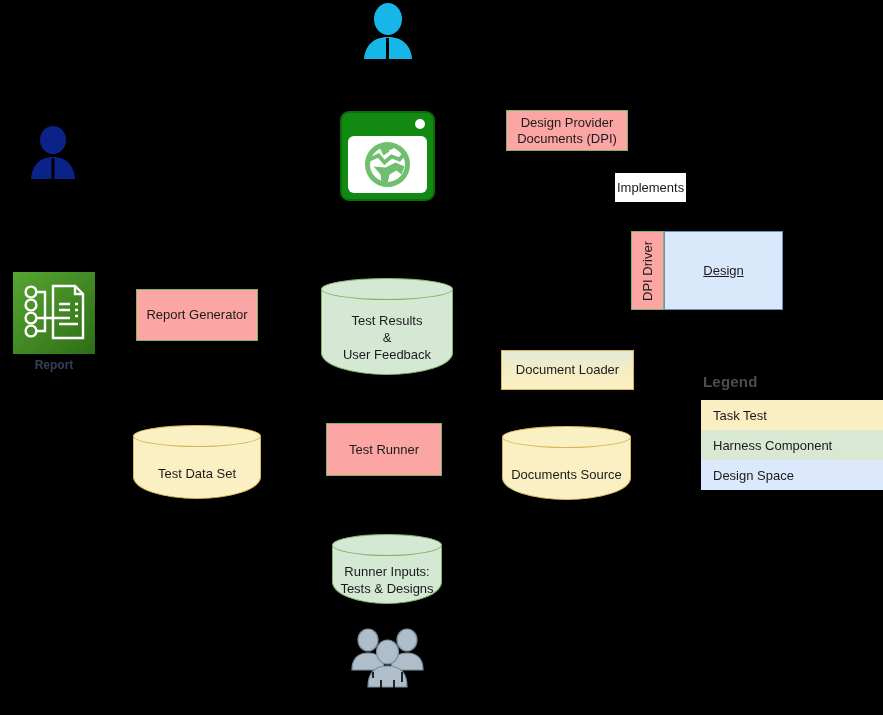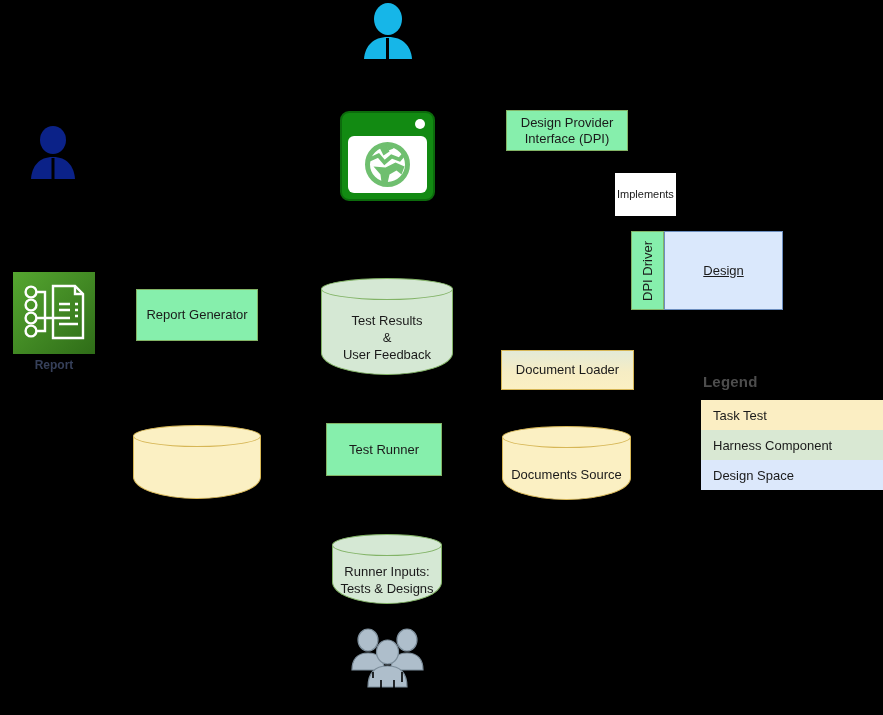--- a/index.html
+++ b/index.html
@@ -28,21 +28,21 @@
     align-items: center;
     justify-content: center;
     text-align: center;
     color: #1a1a1a;
     font-size: 13px;
     line-height: 16px;
   }
 
   
   .rect-harness {
-    background: #86efac;
+    background: #fca5a5;
     border: 1px solid #82b366;
   }
   .rect-design {
     background: #dae8fc;
     border: 1px solid #6c8ebf;
   }
   .rect-task-grad {
     background: linear-gradient(180deg, #e3ead7 0%, #f6edc4 55%, #fbf0c3 100%);
     border: 1px solid #d6b656;
   }
@@ -102,23 +102,23 @@
     background: #fbf0c3;
     border: 1px solid #d6b656;
     z-index: 2;
   }
 
   
   .edge-label {
     position: absolute;
     background: #ffffff;
     color: #1a1a1a;
-    font-size: 11px;
+    font-size: 13px;
     line-height: 13px;
-    padding: 15px 2px;
+    padding: 8px 2px;
     white-space: nowrap;
   }
 
   
   .icon-wrap { position: absolute; }
   .icon-caption {
     position: absolute;
     left: 0; right: 0;
     text-align: center;
     font-size: 12px;
@@ -187,21 +187,21 @@
         <path d="M-8 -17 L-4 -9 L2 -13 L-1 -19 Z" fill="#6fbf6f"></path>
         <path d="M-14 2 L-7 10 L-6 18 L0 19 L2 10 L9 6 L14 10 L17 2 L8 -2 L-2 3 Z" fill="#6fbf6f"></path>
         <path d="M-2 -20 L1 -14 L6 -16 L3 -21 Z" fill="#6fbf6f"></path>
       </g>
     </svg>
   </div>
 
   <div class="node rect-harness" style="left:506px; top:110px; width:122px; height:41px;">
     <div style="pointer-events:none;">
       <span>Design Provider</span><br>
-      <span>Interface (DPI)</span>
+      <span>Documents (DPI)</span>
     </div>
   </div>
 
   <div class="edge-label" style="left:615px; top:173px;">
     <span>Implements</span>
   </div>
 
   <div class="node rect-harness" style="left:631px; top:231px; width:33px; height:79px;">
     <span class="vert-text">DPI Driver</span>
   </div>
@@ -261,20 +261,21 @@
   <div class="legend-row lg-harness" style="left:701px; top:430px; width:200px;">
     <span>Harness Component</span>
   </div>
   <div class="legend-row lg-design" style="left:701px; top:460px; width:200px;">
     <span>Design Space</span>
   </div>
 
   <div class="cyl cyl-task" style="left:133px; top:412px; width:128px; height:74px;">
     <div class="body"></div>
     <div class="top"></div>
+    <div class="label">Test Data Set</div>
   </div>
 
   <div class="node rect-harness" style="left:326px; top:423px; width:116px; height:53px;">
     <span>Test Runner</span>
   </div>
 
   <div class="cyl cyl-task" style="left:502px; top:413px; width:129px; height:74px;">
     <div class="body"></div>
     <div class="top"></div>
     <div class="label">Documents Source</div>

